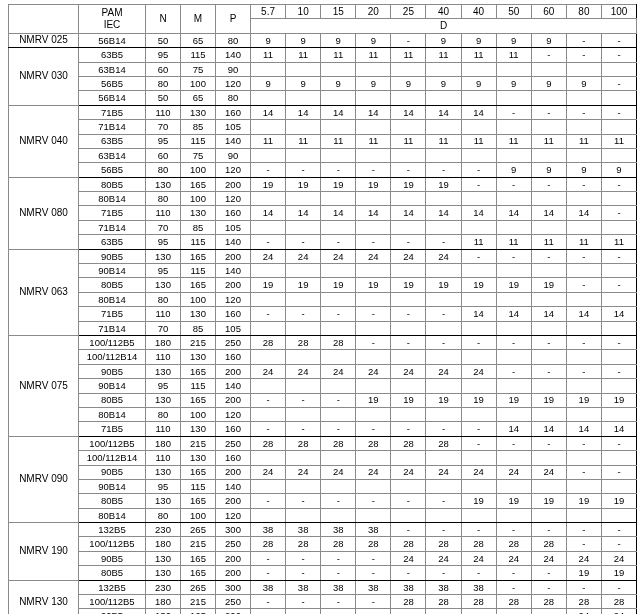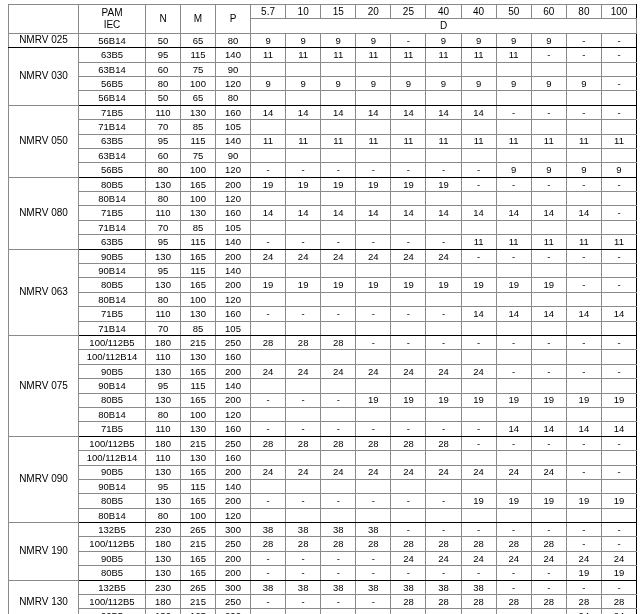--- a/index.html
+++ b/index.html
@@ -205,21 +205,21 @@
           <td class="dval"></td>
           <td class="dval"></td>
           <td class="dval"></td>
           <td class="dval"></td>
           <td class="dval"></td>
           <td class="dval"></td>
           <td class="dval"></td>
           <td class="dval last"></td>
         </tr>
         <tr>
-          <td class="model" rowspan="5">NMRV 050</td>
+          <td class="model" rowspan="5">NMRV 040</td>
           <td class="pam">71B5</td>
           <td class="">110</td>
           <td class="">130</td>
           <td class="">160</td>
           <td class="dval dsep">14</td>
           <td class="dval">14</td>
           <td class="dval">14</td>
           <td class="dval">14</td>
           <td class="dval">14</td>
           <td class="dval">14</td>

